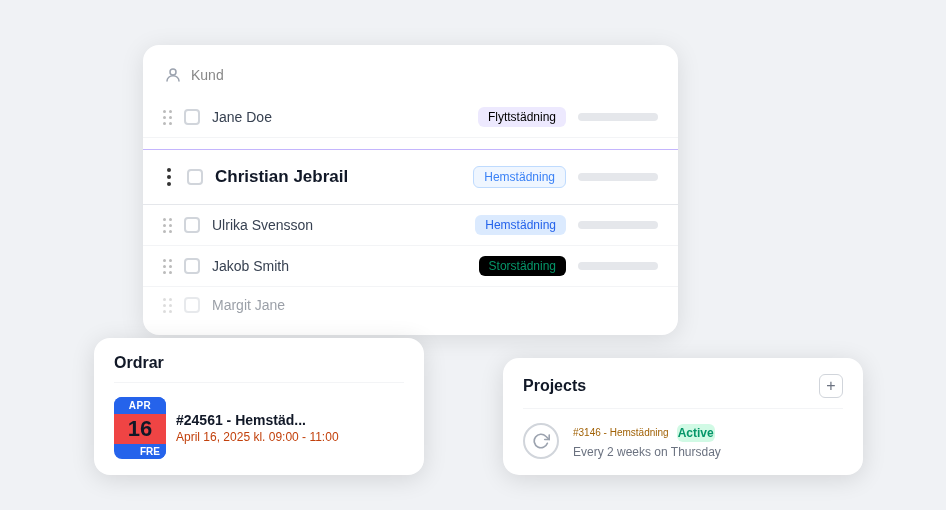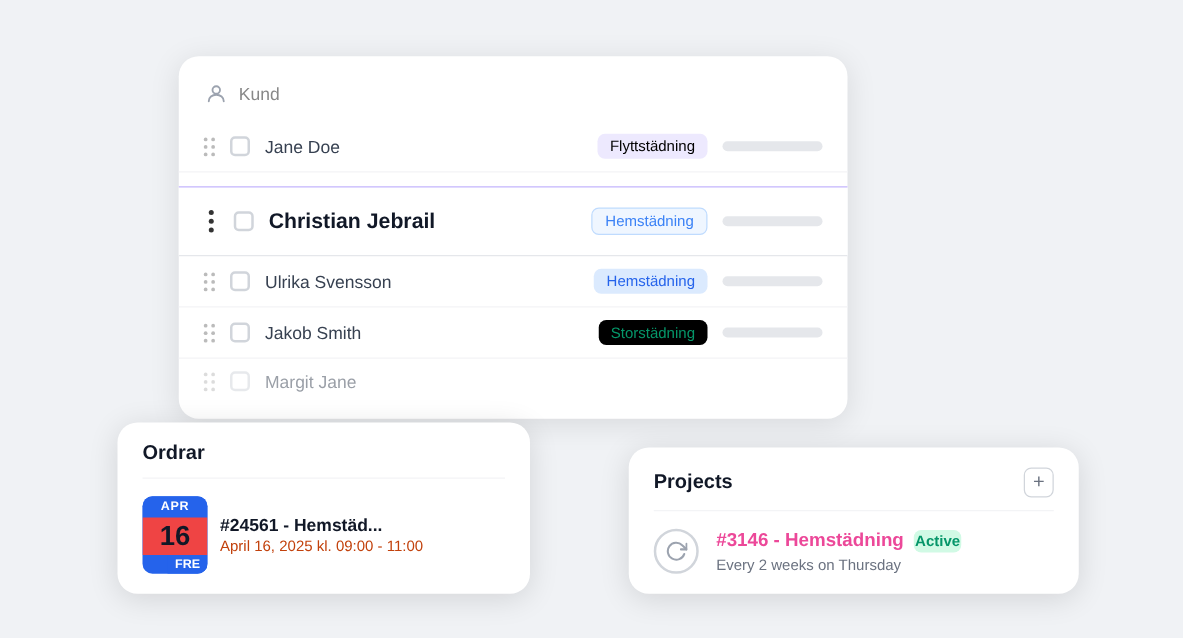--- a/index.html
+++ b/index.html
@@ -267,23 +267,23 @@
     }
 
     .project-info { flex: 1; }
     .project-name-row {
       display: flex;
       align-items: center;
       gap: 8px;
       margin-bottom: 3px;
     }
     .project-name {
-      font-size: 15px;
-      font-weight: 700;
-      color: #ec4899;
+      font-size: 10px;
+      font-weight: 400;
+      color: #a16207;
     }
 
     .badge-active {
       background: #d1fae5;
       color: #059669;
       font-size: 12px;
       font-weight: 600;
       padding: 2px 1px;
       border-radius: 6px;
     }

